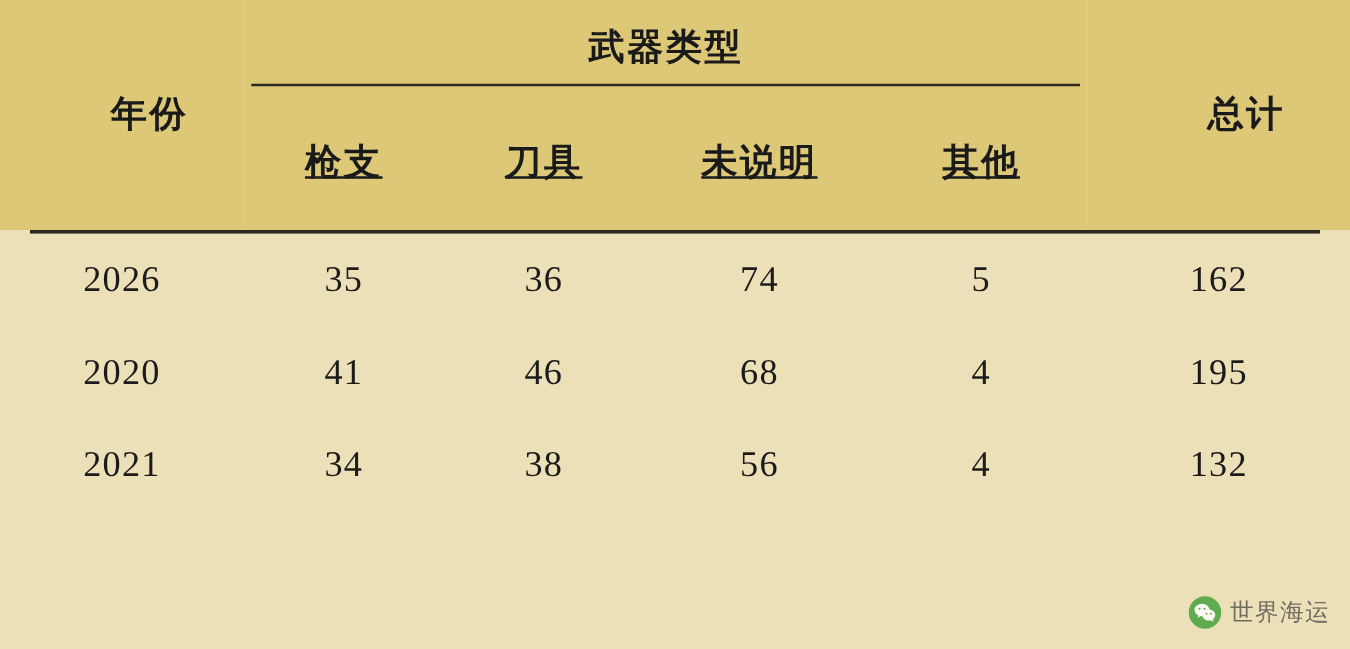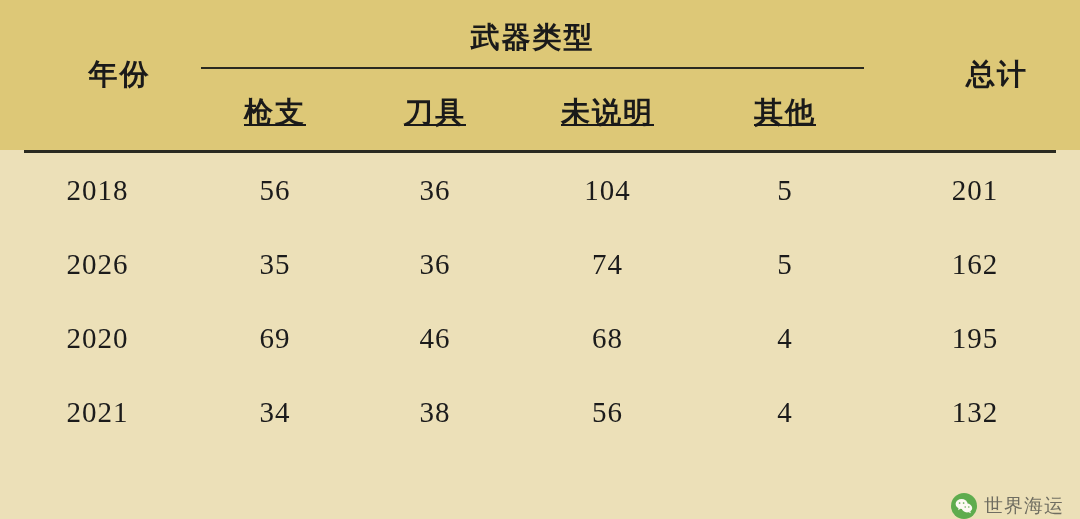--- a/index.html
+++ b/index.html
@@ -62,21 +62,21 @@
     vertical-align: middle;
   }
   .group-cell {
     height: 150px;
     padding: 0;
   }
   .group-inner {
     display: flex;
     flex-direction: column;
     justify-content: flex-start;
-    height: 150px;
+    height: 184px;
     box-sizing: border-box;
   }
   .group-title {
     padding-top: 18px;
     padding-bottom: 9px;
     font-size: 29px;
     text-align: center;
     letter-spacing: 2px;
     color: #1a1a1a;
   }
@@ -109,21 +109,21 @@
     margin: 0 auto;
   }
   tbody td {
     height: 72px;
     vertical-align: middle;
     background: #ece0b8;
   }
   .watermark {
     position: absolute;
     right: 16px;
-    bottom: 0;
+    bottom: 16px;
     display: flex;
     align-items: center;
     gap: 7px;
     opacity: 0.85;
   }
   .wm-badge {
     width: 26px;
     height: 26px;
     border-radius: 50%;
     background: #46a33c;
@@ -183,38 +183,30 @@
     <colgroup>
       <col class="col-year">
       <col class="col-gun">
       <col class="col-knife">
       <col class="col-unspec">
       <col class="col-other">
       <col class="col-total">
     </colgroup>
     <tbody>
       <tr>
-        <td class="cell-text">2018</td>
-        <td class="cell-text">56</td>
-        <td class="cell-text">36</td>
-        <td class="cell-text">104</td>
-        <td class="cell-text">5</td>
-        <td class="cell-text">201</td>
-      </tr>
-      <tr>
         <td class="cell-text">2026</td>
         <td class="cell-text">35</td>
         <td class="cell-text">36</td>
         <td class="cell-text">74</td>
         <td class="cell-text">5</td>
         <td class="cell-text">162</td>
       </tr>
       <tr>
         <td class="cell-text">2020</td>
-        <td class="cell-text">69</td>
+        <td class="cell-text">41</td>
         <td class="cell-text">46</td>
         <td class="cell-text">68</td>
         <td class="cell-text">4</td>
         <td class="cell-text">195</td>
       </tr>
       <tr>
         <td class="cell-text">2021</td>
         <td class="cell-text">34</td>
         <td class="cell-text">38</td>
         <td class="cell-text">56</td>

